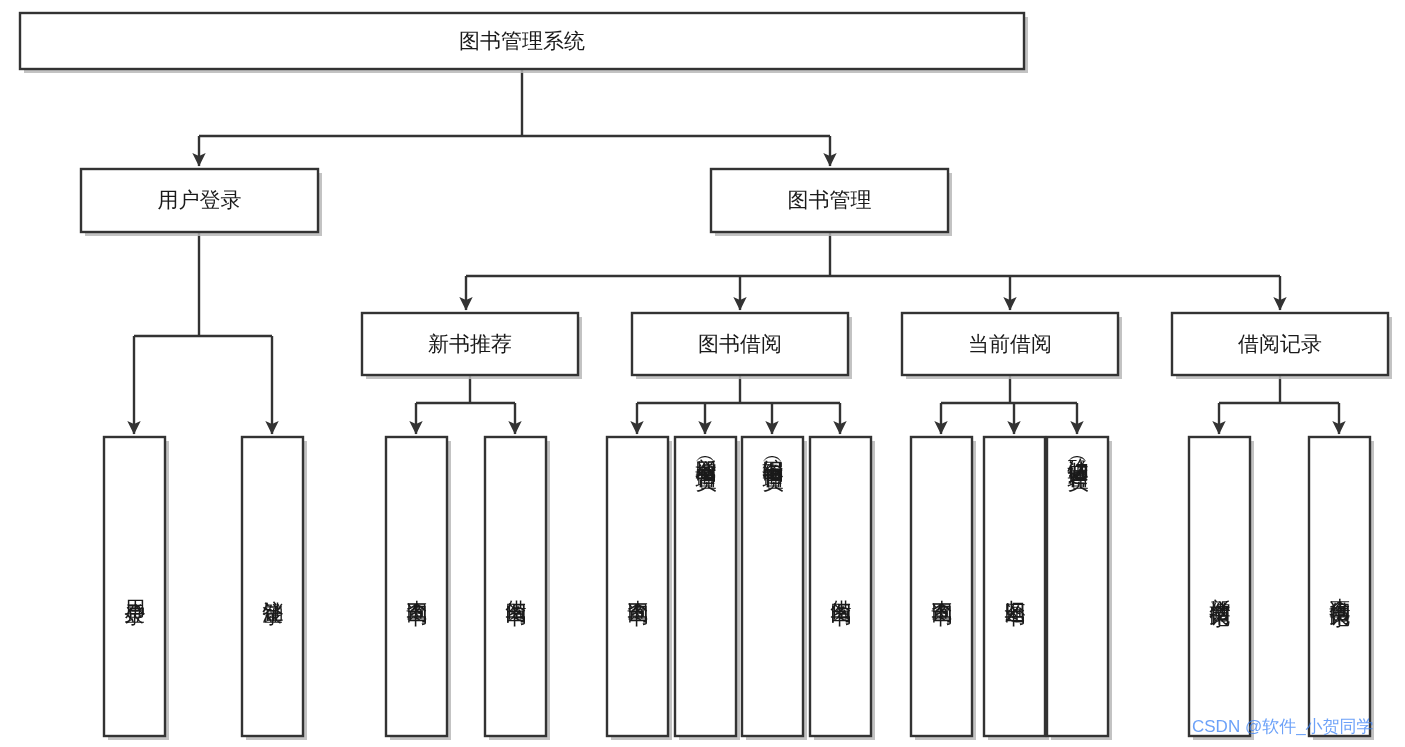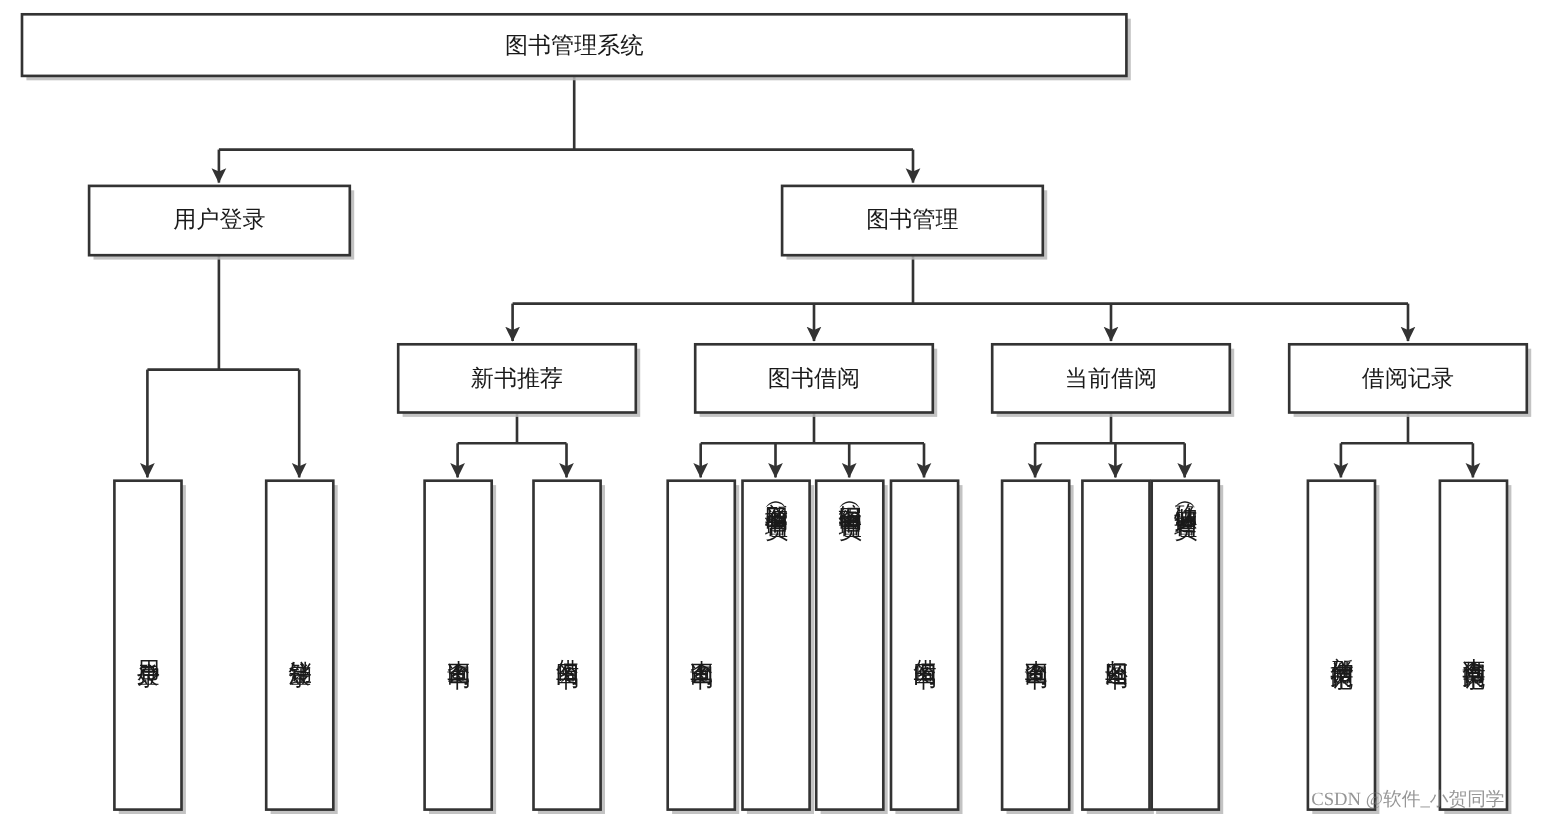--- a/index.html
+++ b/index.html
@@ -66,23 +66,23 @@
     line-height: 1;
     display: flex;
     align-items: center;
     justify-content: center;
     text-align: center;
     pointer-events: none;
     user-select: none;
   }
   .watermark {
     position: absolute;
-    font-family: Liberation Serif, serif;
+    font-family: Liberation Sans, sans-serif;
     font-size: 17px;
-    color: #737373;
+    color: #3b82f6;
     opacity: 0.75;
     white-space: nowrap;
     user-select: none;
   }
 </style>
 </head>
 <body>
 
 <div id="diagram-root">
 

